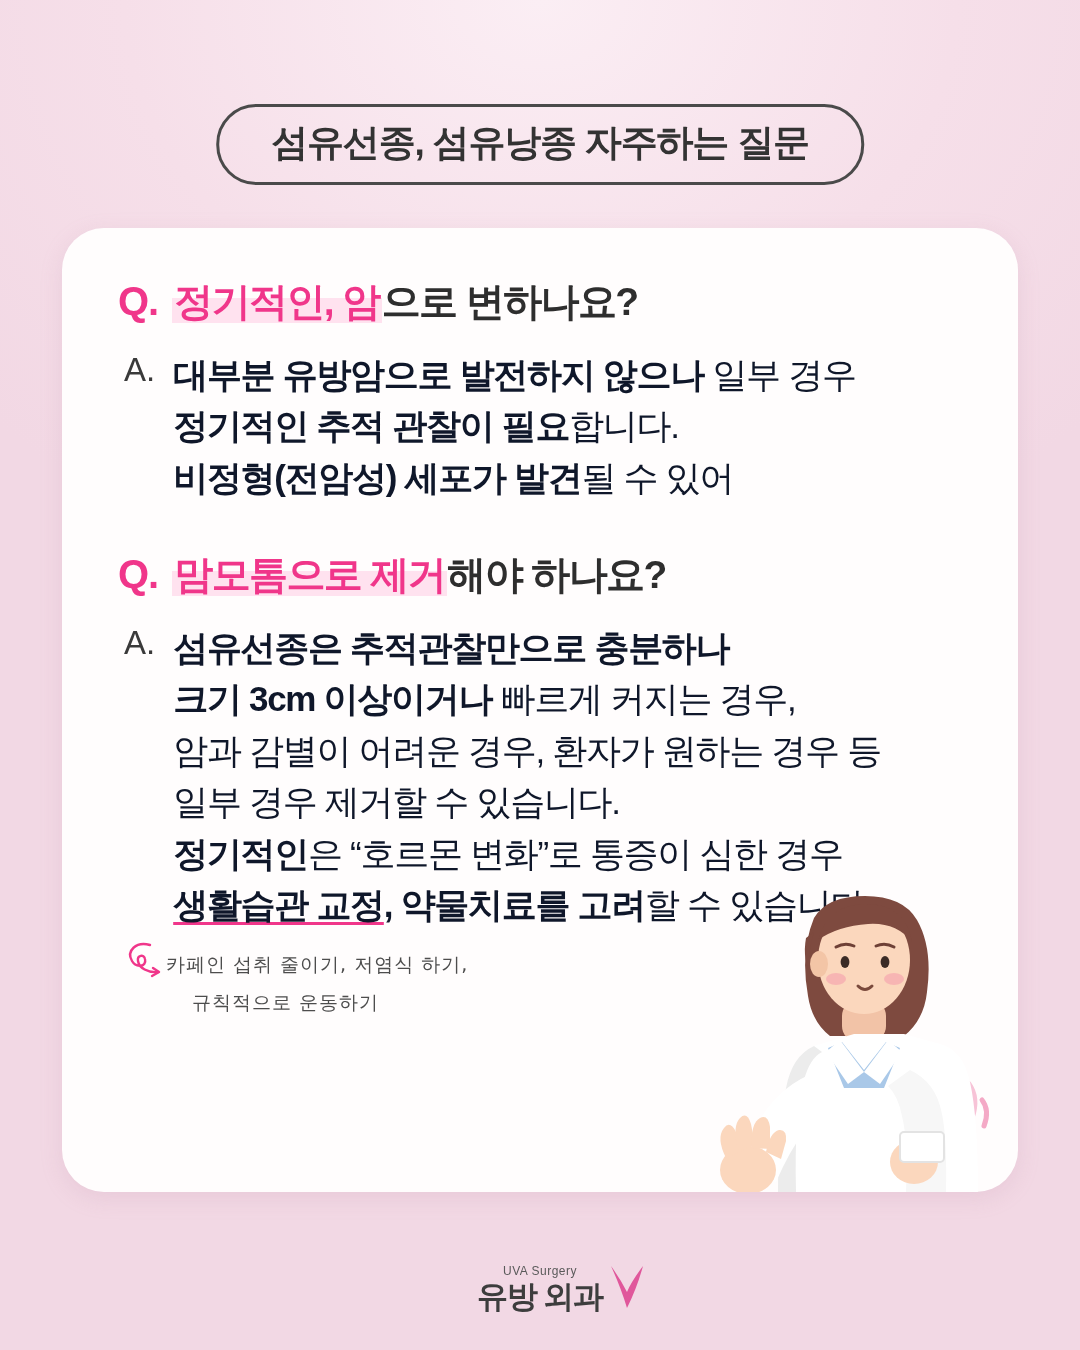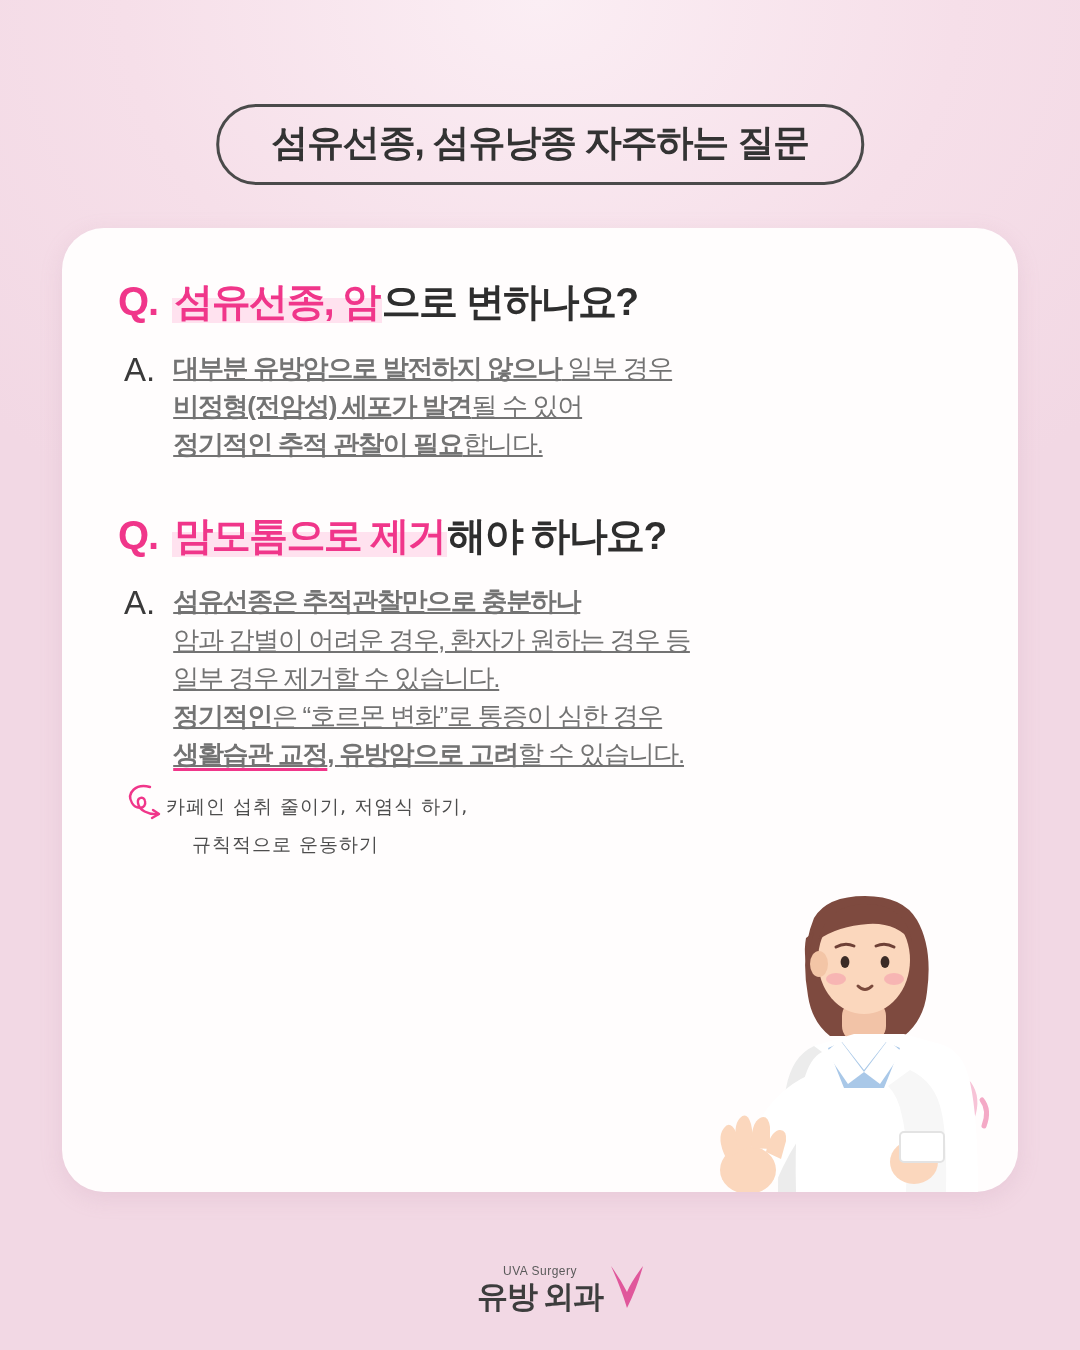--- a/index.html
+++ b/index.html
@@ -106,26 +106,25 @@
   }
   .a-mark {
     font-size: 33px;
     font-weight: 400;
     color: #3a3a3a;
     line-height: 1.42;
     flex: 0 0 auto;
   }
   .a-lines { padding-top: 2px; }
   .a-line {
-    font-size: 26px;
+    font-size: 35px;
     line-height: 1.47;
-    color: #737373;
+    color: #0f172a;
     letter-spacing: -1.3px;
     white-space: nowrap;
-    text-decoration: underline;
   }
   .b { font-weight: 700; }
   .n { font-weight: 400; }
   .u-underline {
     font-weight: 700;
     text-decoration: underline;
     text-decoration-color: #f0368a;
     text-decoration-thickness: 3px;
     text-underline-offset: 5px;
     margin-top: 20px;
@@ -209,62 +208,65 @@
   <div class="title-pill">
     <span class="title-text">섬유선종, 섬유낭종 자주하는 질문</span>
   </div>
 
   <div class="card">
     <div class="card-inner">
 
       <div class="qa-block">
         <div class="q-row">
           <span class="q-mark">Q.</span>
-          <span class="q-text"><span class="q-hl">섬유선종, 암</span><span class="q-plain">으로 변하나요?</span></span>
+          <span class="q-text"><span class="q-hl">정기적인, 암</span><span class="q-plain">으로 변하나요?</span></span>
         </div>
         <div class="a-row">
           <span class="a-mark">A.</span>
           <div class="a-lines">
             <div class="a-line">
               <span class="b">대부분 유방암으로 발전하지 않으나</span><span class="n"> 일부 경우</span>
             </div>
             <div class="a-line">
+              <span class="b">정기적인 추적 관찰이 필요</span><span class="n">합니다.</span>
+            </div>
+            <div class="a-line">
               <span class="b">비정형(전암성) 세포가 발견</span><span class="n">될 수 있어</span>
-            </div>
-            <div class="a-line">
-              <span class="b">정기적인 추적 관찰이 필요</span><span class="n">합니다.</span>
             </div>
           </div>
         </div>
       </div>
 
       <div class="gap-1"></div>
 
       <div class="qa-block">
         <div class="q-row">
           <span class="q-mark">Q.</span>
           <span class="q-text"><span class="q-hl">맘모톰으로 제거</span><span class="q-plain">해야 하나요?</span></span>
         </div>
         <div class="a-row">
           <span class="a-mark">A.</span>
           <div class="a-lines">
             <div class="a-line">
               <span class="b">섬유선종은 추적관찰만으로 충분하나</span>
             </div>
             <div class="a-line">
+              <span class="b">크기 3cm 이상이거나</span><span class="n"> 빠르게 커지는 경우,</span>
+            </div>
+            <div class="a-line">
               <span class="n">암과 감별이 어려운 경우, 환자가 원하는 경우 등</span>
             </div>
             <div class="a-line">
               <span class="n">일부 경우 제거할 수 있습니다.</span>
             </div>
             <div class="a-line">
               <span class="b">정기적인</span><span class="n">은 “호르몬 변화”로 통증이 심한 경우</span>
             </div>
             <div class="a-line">
-              <span class="u-underline">생활습관 교정</span><span class="b">, 유방암으로 고려</span><span class="n">할 수 있습니다.</span>
+              <span class="u-underline">생활습관 교정</span><span class="b">, 약물치료를 고려</span><span class="n">할 수 있습니다.</span>
             </div>
           </div>
         </div>
       </div>
 
       <div class="note">
         <svg class="note-arrow" viewBox="0 0 46 46">
           <path d="M30 6 C16 2, 6 12, 12 22 C16 29, 27 28, 25 20 C24 15, 17 16, 18 22 C19 29, 28 34, 38 33" fill="none" stroke="#f0368a" stroke-width="2.4" stroke-linecap="round"></path>
           <path d="M33 29 L39 33 L32 37" fill="none" stroke="#f0368a" stroke-width="2.4" stroke-linecap="round" stroke-linejoin="round"></path>
         </svg>

